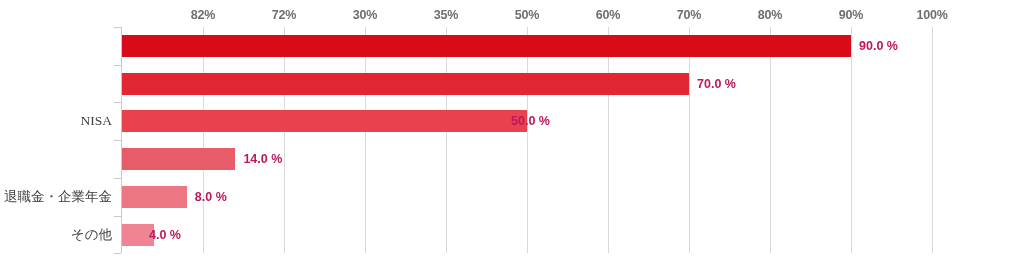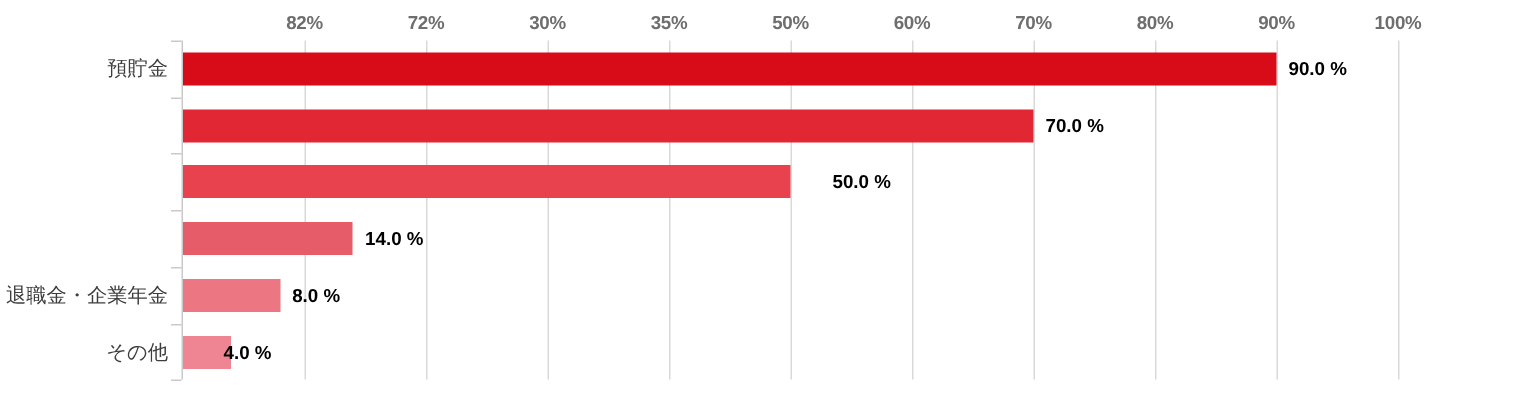--- a/index.html
+++ b/index.html
@@ -85,21 +85,21 @@
     transform: translateY(-50%);
     height: 22px;
   }
   .bar-value {
     position: absolute;
     top: 50%;
     transform: translateY(-50%);
     font-family: "Liberation Sans", sans-serif;
     font-size: 12.5px;
     font-weight: bold;
-    color: #000000;
+    color: #be185d;
     white-space: nowrap;
   }
 </style>
 </head>
 <body>
 
 <div id="chart-root">
 
   <div id="tick-labels">
       <div class="tick-label" style="left: 203px;">82%</div>
@@ -133,31 +133,31 @@
       <div class="category-tick" style="top: 64.7px;"></div>
       <div class="category-tick" style="top: 102.4px;"></div>
       <div class="category-tick" style="top: 140.1px;"></div>
       <div class="category-tick" style="top: 177.8px;"></div>
       <div class="category-tick" style="top: 215.5px;"></div>
       <div class="category-tick" style="top: 253.2px;"></div>
     </div>
 
   <div id="rows">
       <div class="row" style="top: 27px;">
-        <div class="cat-label">預貯金</div>
         <div class="bar" style="width: 729px; background: rgb(216, 12, 24);"></div>
         <div class="bar-value" style="left: 859px;">90.0 %</div>
       </div>
       <div class="row" style="top: 64.7px;">
         <div class="bar" style="width: 567px; background: rgb(226, 39, 52);"></div>
         <div class="bar-value" style="left: 697px;">70.0 %</div>
       </div>
       <div class="row" style="top: 102.4px;">
+        <div class="cat-label">NISA</div>
         <div class="bar" style="width: 405px; background: rgb(232, 66, 79);"></div>
-        <div class="bar-value" style="left: 555px;">50.0 %</div>
+        <div class="bar-value" style="left: 511px;">50.0 %</div>
       </div>
       <div class="row" style="top: 140.1px;">
         <div class="bar" style="width: 113.4px; background: rgb(231, 92, 105);"></div>
         <div class="bar-value" style="left: 243.4px;">14.0 %</div>
       </div>
       <div class="row" style="top: 177.8px;">
         <div class="cat-label">退職金・企業年金</div>
         <div class="bar" style="width: 64.8px; background: rgb(236, 118, 130);"></div>
         <div class="bar-value" style="left: 194.8px;">8.0 %</div>
       </div>

